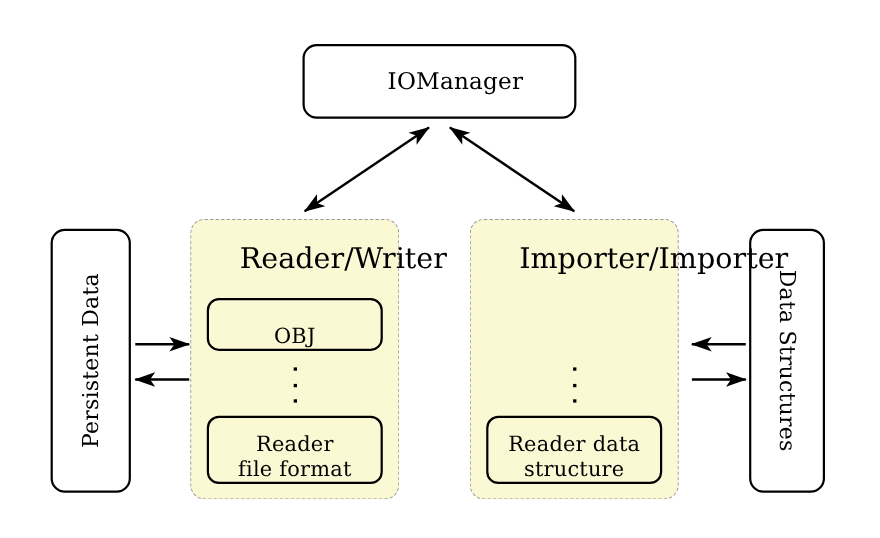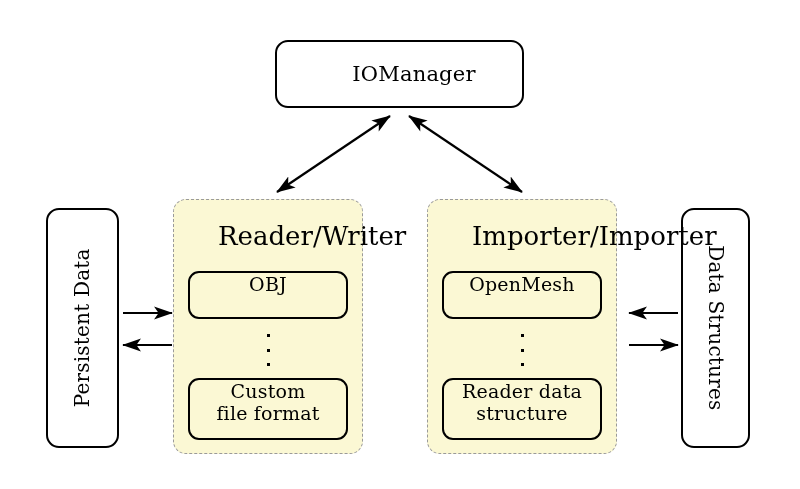--- a/index.html
+++ b/index.html
@@ -101,21 +101,21 @@
   
   .plugin {
     position: absolute;
     box-sizing: border-box;
     left: 14px;
     right: 14px;
     background: #fbf8d4;
     border: 2.4px solid #000000;
     border-radius: 11px;
     display: flex;
-    align-items: flex-start;
+    align-items: flex-end;
     justify-content: center;
     text-align: center;
   }
   .plugin-top    { top: 71px;  height: 48px; }
   .plugin-bottom { top: 178px; height: 62px; }
   .plugin .node-label { font-size: 19px; }
 
   
   .vdots {
     position: absolute;
@@ -204,31 +204,28 @@
       <span class="node-label">OBJ</span>
     </div>
 
     <div class="vdots">
       <span></span>
         <span></span>
         <span></span>
     </div>
 
     <div class="plugin plugin-bottom">
-      <span class="node-label">Custom
+      <span class="node-label">Reader
 file format</span>
     </div>
   </div>
 
   <div class="panel" id="panel-importerexporter">
     <div class="panel-title">Importer/Importer</div>
 
-    <div class="plugin plugin-top">
-      <span class="node-label">OpenMesh</span>
-    </div>
 
     <div class="vdots">
       <span></span>
         <span></span>
         <span></span>
     </div>
 
     <div class="plugin plugin-bottom">
       <span class="node-label">Reader data
 structure</span>

